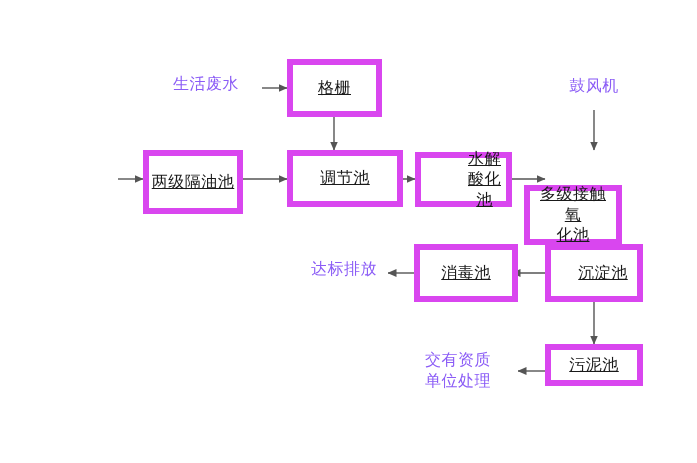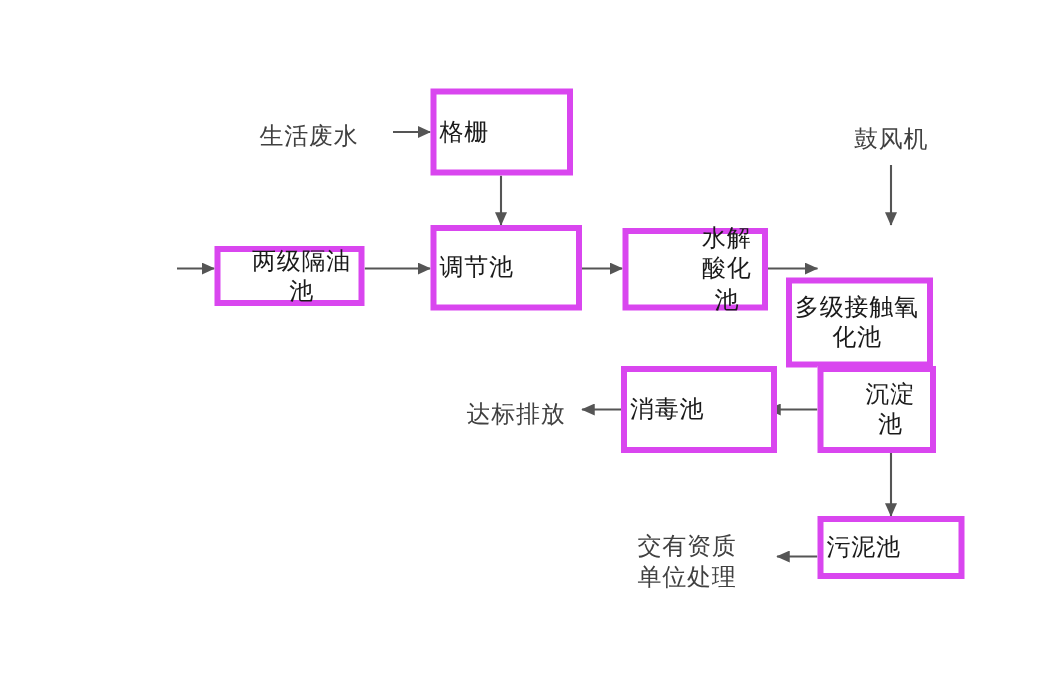--- a/index.html
+++ b/index.html
@@ -20,44 +20,45 @@
     position: absolute;
     left: 0;
     top: 0;
     width: 697px;
     height: 463px;
     pointer-events: none;
   }
   .node {
     position: absolute;
     box-sizing: border-box;
-    border: 4px solid #d946ef;
+    border: 6px solid #d946ef;
     background: #ffffff;
     display: flex;
     align-items: center;
-    justify-content: flex-start;
+    justify-content: center;
     text-align: center;
     color: #1a1a1a;
     font-size: 16px;
     line-height: 1.28;
     letter-spacing: 0.5px;
+    text-decoration: underline;
   }
   .node .node-label {
     display: block;
     white-space: pre-line;
     padding: 0 2px;
   }
   .free-label {
     position: absolute;
     box-sizing: border-box;
     display: flex;
-    align-items: flex-end;
+    align-items: flex-start;
     justify-content: center;
     text-align: center;
-    color: #404040;
+    color: #8b5cf6;
     font-size: 16px;
     line-height: 1.30;
     letter-spacing: 0.5px;
   }
   .free-label .node-label {
     display: block;
     white-space: pre-line;
   }
 </style>
 </head>
@@ -94,38 +95,38 @@
 
     <line x1="594" y1="302" x2="594" y2="344" stroke="#555555" stroke-width="1.4" marker-end="url(#arrowhead)"></line>
 
     <line x1="545" y1="371" x2="518" y2="371" stroke="#555555" stroke-width="1.4" marker-end="url(#arrowhead)"></line>
   </svg>
 
   <div class="node" style="left:287px; top:59px; width:95px; height:58px;">
     <span class="node-label">格栅</span>
   </div>
 
-  <div class="node" style="left:143px; top:164px; width:100px; height:40px;padding-left:16px;">
+  <div class="node" style="left:143px; top:150px; width:100px; height:64px;">
     <span class="node-label">两级隔油池</span>
   </div>
 
-  <div class="node" style="left:287px; top:150px; width:101px; height:57px;">
+  <div class="node" style="left:287px; top:150px; width:116px; height:57px;">
     <span class="node-label">调节池</span>
   </div>
 
   <div class="node" style="left:415px; top:152px; width:97px; height:55px;padding-left:42px;">
     <span class="node-label">水解酸化池</span>
   </div>
 
   <div class="node" style="left:524px; top:150px; width:98px; height:60px;margin-top:35px;">
     <span class="node-label">多级接触氧
 化池</span>
   </div>
 
-  <div class="node" style="left:545px; top:244px; width:79px; height:58px;padding-left:18px;">
+  <div class="node" style="left:545px; top:244px; width:98px; height:58px;padding-left:18px;">
     <span class="node-label">沉淀池</span>
   </div>
 
   <div class="node" style="left:414px; top:244px; width:104px; height:58px;">
     <span class="node-label">消毒池</span>
   </div>
 
   <div class="node" style="left:545px; top:344px; width:98px; height:42px;">
     <span class="node-label">污泥池</span>
   </div>

